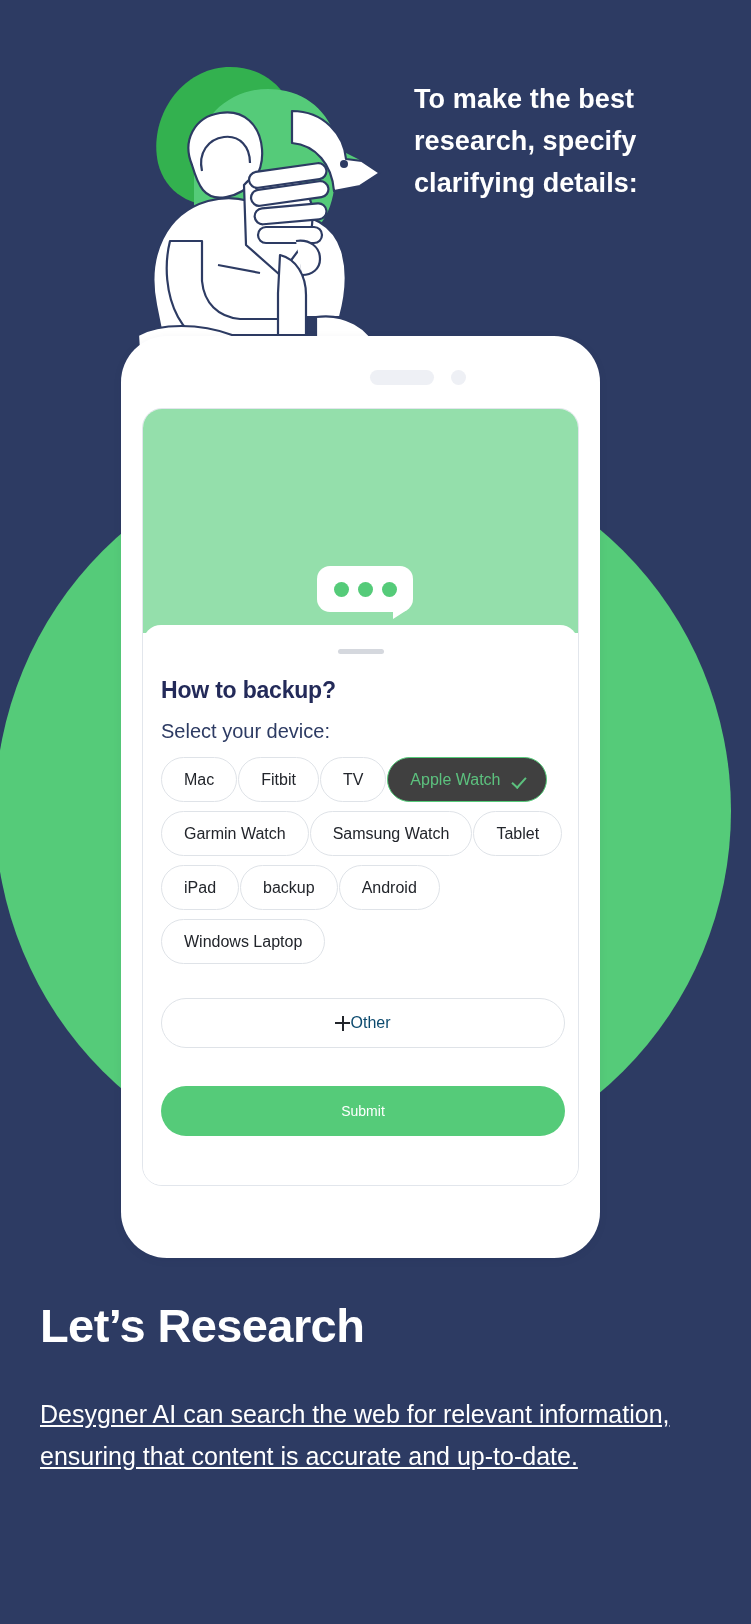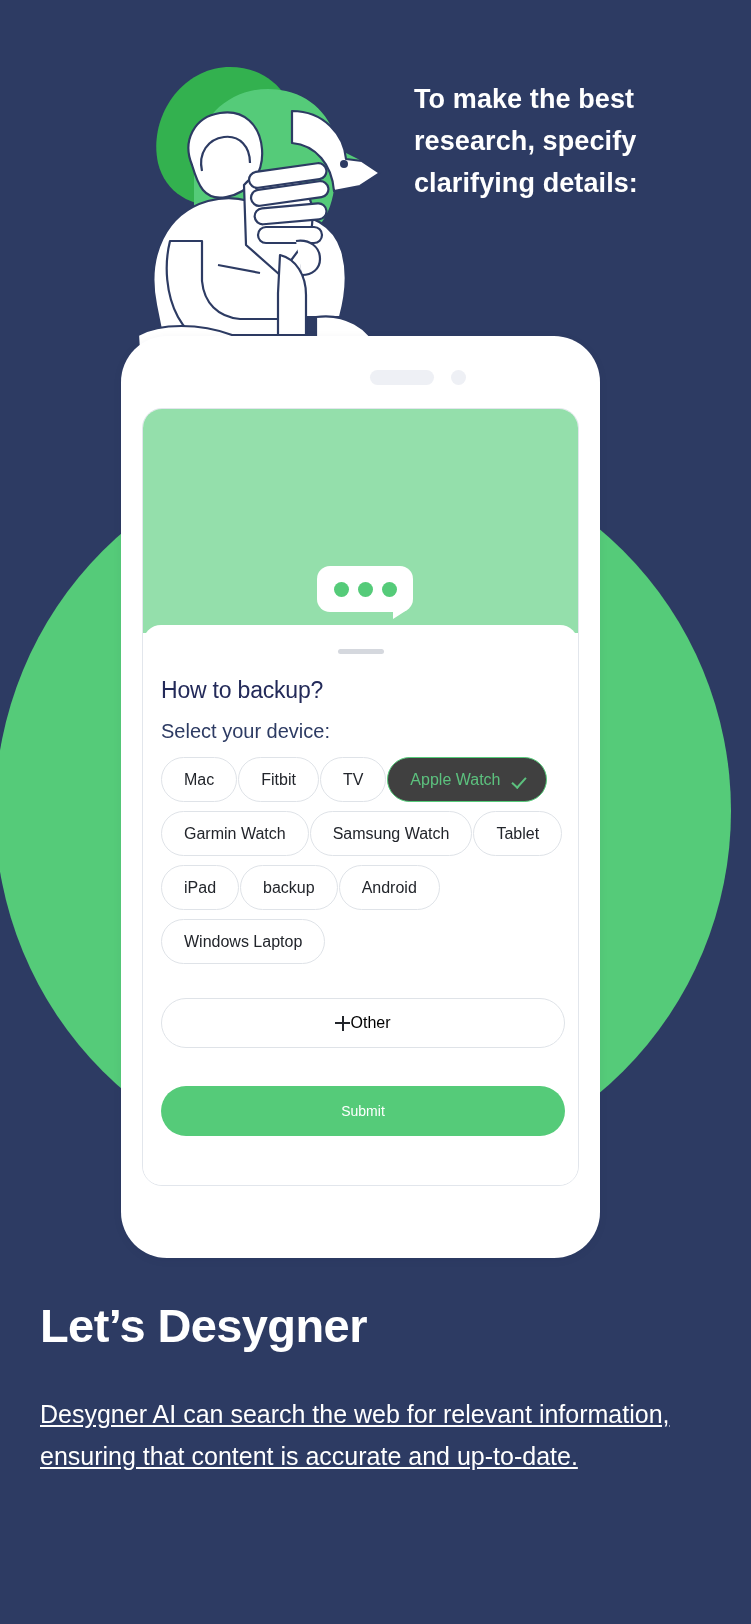--- a/index.html
+++ b/index.html
@@ -164,21 +164,21 @@
     width: 46px;
     height: 5px;
     border-radius: 3px;
     background: #d5d8de;
   }
   .sheet-title {
     position: absolute;
     left: 18px;
     top: 52px;
     font-size: 23px;
-    font-weight: normal;
+    font-weight: bold;
     color: #232a59;
     letter-spacing: -0.2px;
   }
   .sheet-sub {
     position: absolute;
     left: 18px;
     top: 95px;
     font-size: 20px;
     color: #2d3b63;
   }
@@ -236,21 +236,21 @@
     top: 373px;
     width: 404px;
     height: 50px;
     border-radius: 26px;
     border: 1px solid #dfe3e8;
     background: #ffffff;
     display: flex;
     align-items: center;
     justify-content: center;
     font-size: 16px;
-    color: #000000;
+    color: #0c4a6e;
     box-sizing: border-box;
   }
   .plus {
     position: relative;
     display: inline-block;
     width: 15px;
     height: 15px;
   }
   .plus::before, .plus::after {
     content: "";
@@ -422,16 +422,16 @@
           <span>Other</span>
         </div>
 
         <div class="submit-btn">
           <span>Submit</span>
         </div>
       </div>
     </div>
   </div>
 
-  <div class="foot-title">Let’s Desygner</div>
+  <div class="foot-title">Let’s Research</div>
   <div class="foot-body">Desygner AI can search the web for relevant information, ensuring that content is accurate and up-to-date.</div>
 
 </div>
 
 </body></html>

